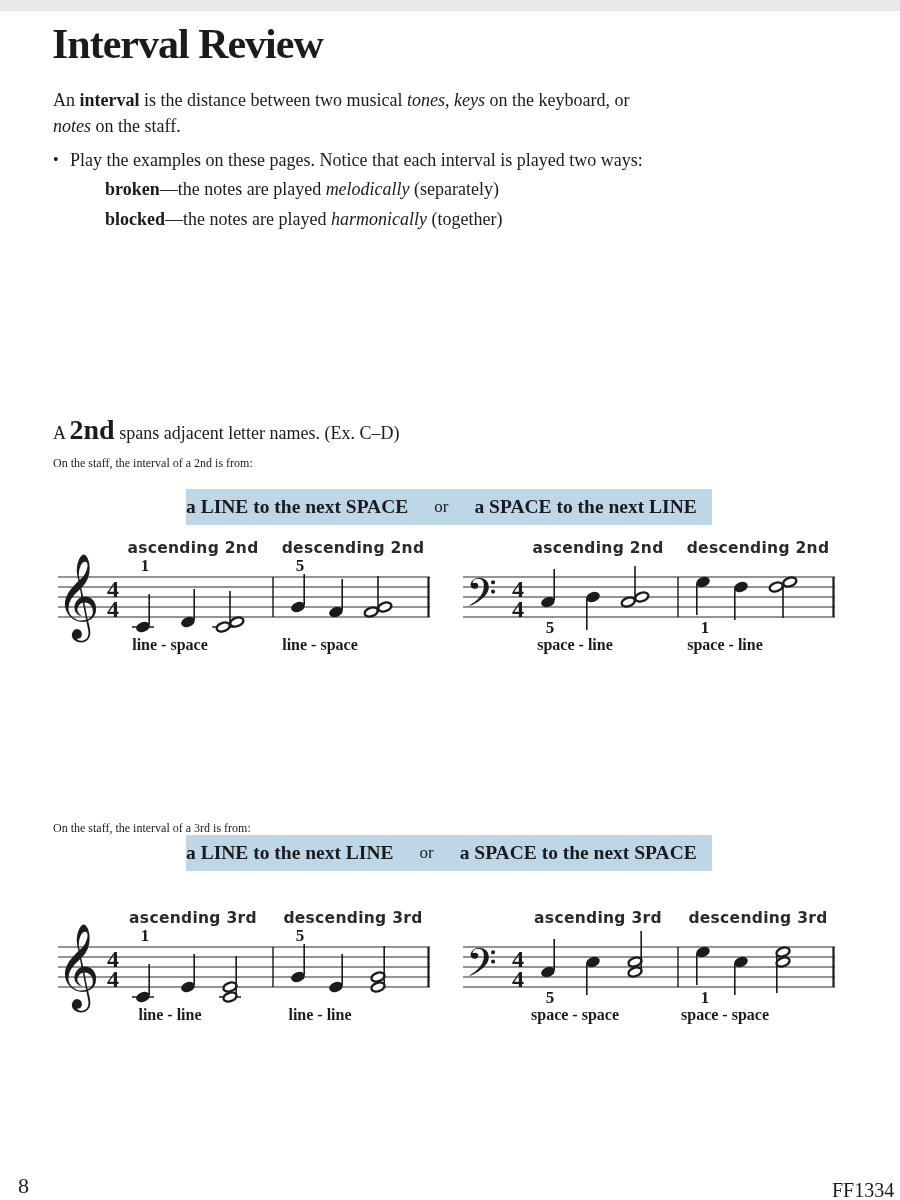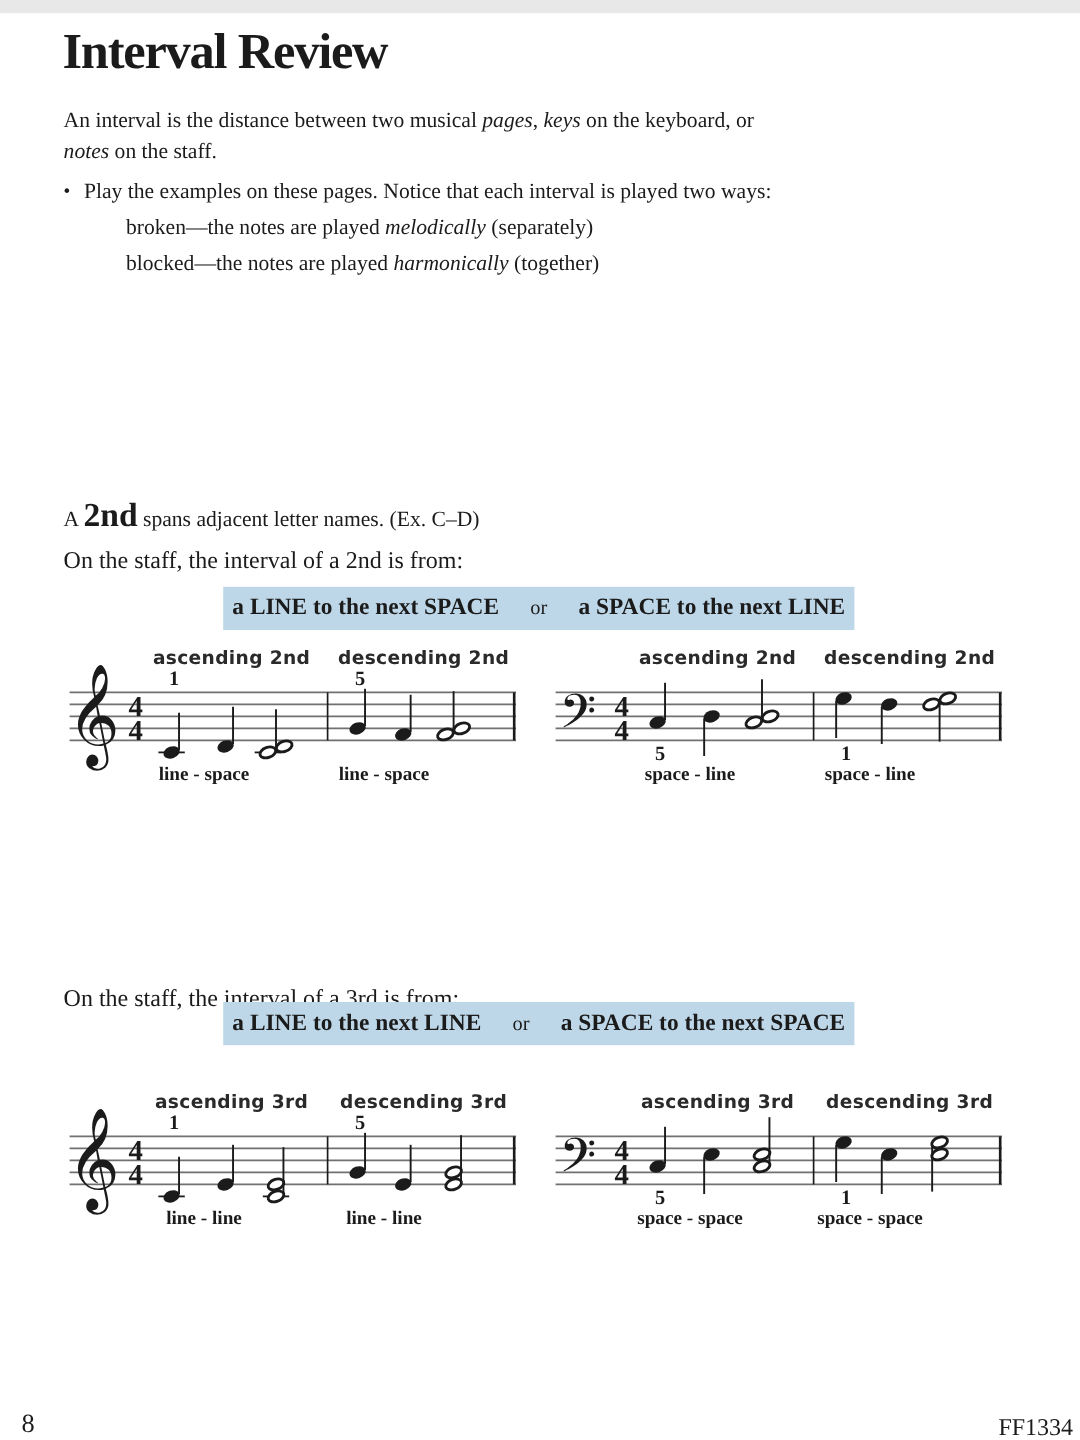--- a/index.html
+++ b/index.html
@@ -6,44 +6,44 @@
   .page{position:relative;width:900px;height:1200px;background:#ffffff;
         font-family:"Liberation Serif",serif;color:#1b1b1b;overflow:hidden;margin:11px auto;}
   .abs{position:absolute;}
   .title{font-size:42px;font-weight:700;letter-spacing:-1px;line-height:1;margin:0;}
   .body-text{font-size:18px;line-height:26px;}
   .bullet-row{font-size:18px;line-height:25px;}
   .bullet-marker{display:inline-block;width:17px;font-size:16px;vertical-align:1px;}
   .def-line{font-size:18px;line-height:25px;}
   .heading-line{font-size:18px;line-height:32px;}
   .interval-name{font-size:28px;font-weight:700;}
-  .sentence{font-size:20px;}
-  .rule-box{display:flex;align-items:center;justify-content:center;gap:26px;
+  .sentence{font-size:12px;}
+  .rule-box{display:flex;align-items:center;justify-content:flex-start;gap:26px;
             width:526px;height:36px;font-weight:700;font-size:19.5px;}
   .rule-box .or{font-weight:400;font-size:17px;}
-  b{font-weight:400;} i{font-style:italic;}
+  b{font-weight:700;} i{font-style:italic;}
   svg.sys{position:absolute;overflow:visible;}
   .sys text{fill:#1b1b1b;}
   .sys .hdr{font-family:"DejaVu Sans",sans-serif;font-weight:bold;font-size:15.5px;letter-spacing:.3px;fill:#2a2a2a;}
   .sys .tsig{font-family:"Liberation Serif",serif;font-weight:bold;font-size:24px;}
   .sys .finger{font-family:"Liberation Serif",serif;font-weight:bold;font-size:17px;}
   .sys .lbl{font-family:"Liberation Serif",serif;font-weight:bold;font-size:16px;}
   .sys .clef{font-family:"DejaVu Sans",sans-serif;}
   .footer-num{font-size:22px;}
   .footer-cat{font-size:20px;}
 </style>
 </head>
 <body>
 
 <div class="page">
 
   <h1 class="abs title" style="left:52px;top:12px;">Interval Review</h1>
 
   <div class="abs body-text" style="left:53px;top:76px;width:700px;">
-    <div><span>An </span><b>interval</b><span> is the distance between two musical </span><i>pages</i><span>, </span><i>keys</i><span> on the keyboard, or</span></div>
+    <div><span>An </span><b>interval</b><span> is the distance between two musical </span><i>tones</i><span>, </span><i>keys</i><span> on the keyboard, or</span></div>
     <div><i>notes</i><span> on the staff.</span></div>
   </div>
 
   <div class="abs bullet-row" style="left:53px;top:136px;width:760px;">
     <span class="bullet-marker">•</span><span>Play the examples on these pages. Notice that each interval is played two ways:</span>
   </div>
 
   <div class="abs def-line" style="left:105px;top:196px;">
     <b>blocked</b><span>—</span><span>the notes are played </span><i>harmonically</i><span> (together)</span>
   </div>

